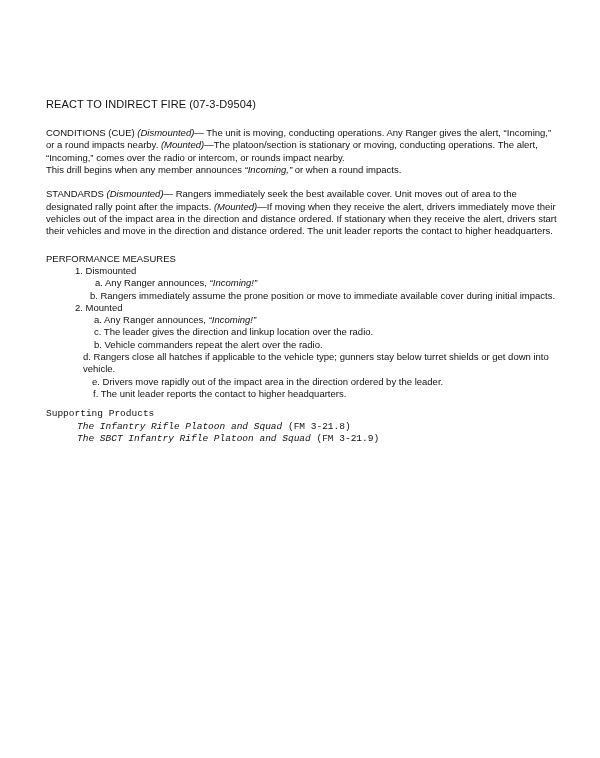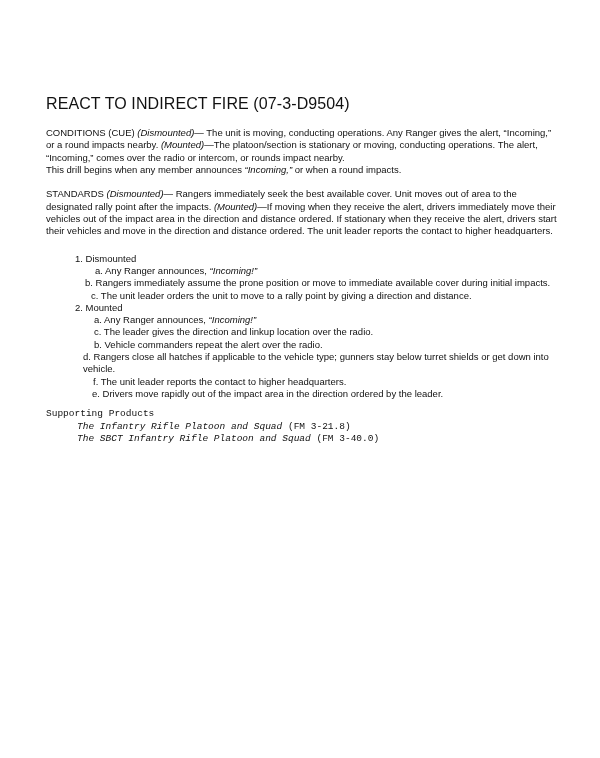--- a/index.html
+++ b/index.html
@@ -14,36 +14,36 @@
     background: #ffffff;
     box-sizing: border-box;
     padding: 97px 40px 0 46px;
     font-family: "Liberation Sans", "DejaVu Sans", sans-serif;
     font-size: 9.5px;
     line-height: 12.3px;
     color: #111111;
     overflow: hidden;
   }
   .doc-title {
-    font-size: 16px;
+    font-size: 11px;
     line-height: 14px;
     font-weight: 400;
     margin: 0 0 16px 0;
     letter-spacing: 0.1px;
   }
   .para { margin: 0; }
   .mt12 { margin-top: 12.3px; }
   .mt15 { margin-top: 15px; }
   .mt8  { margin-top: 8px; font-family: Liberation Mono, monospace; }
   .it { font-style: italic; margin-top: 39px; }
   .line { margin: 0; }
   
   .ind-group { padding-left: 29px; }
   .ind-49 { padding-left: 49px; }
-  .ind-39 { padding-left: 39px; }
+  .ind-39 { padding-left: 39px; text-align: center; }
   .ind-45 { padding-left: 45px; }
   .ind-48 { padding-left: 48px; }
   .ind-37 { padding-left: 37px; }
   .ind-46 { padding-left: 46px; }
   .ind-47 { padding-left: 47px; }
   .ind-prod { padding-left: 31px; }
 </style>
 </head>
 <body>
 
@@ -54,34 +54,34 @@
   <div class="para">
     <div class="line"><span>CONDITIONS (CUE) </span><span class="it">(Dismounted)</span><span>— The unit is moving, conducting operations. Any Ranger gives the alert, “Incoming,” or a round impacts nearby. </span><span class="it">(Mounted)</span><span>—The platoon/section is stationary or moving, conducting operations. The alert, “Incoming,” comes over the radio or intercom, or rounds impact nearby.</span></div>
     <div class="line"><span>This drill begins when any member announces </span><span class="it">“Incoming,”</span><span> or when a round impacts.</span></div>
   </div>
 
   <div class="para mt12">
     <div class="line"><span>STANDARDS </span><span class="it">(Dismounted)</span><span>— Rangers immediately seek the best available cover. Unit moves out of area to the designated rally point after the impacts. </span><span class="it">(Mounted)</span><span>—If moving when they receive the alert, drivers immediately move their vehicles out of the impact area in the direction and distance ordered. If stationary when they receive the alert, drivers start their vehicles and move in the direction and distance ordered. The unit leader reports the contact to higher headquarters.</span></div>
   </div>
 
   <div class="para mt15">
+    <div class="line">PERFORMANCE MEASURES</div>
 
     <div class="line ind-group">1. Dismounted</div>
     <div class="line ind-49"><span>a. Any Ranger announces, </span><span class="it">“Incoming!”</span></div>
     <div class="line ind-39"><span>b. Rangers immediately assume the prone position or move to immediate available cover during initial impacts.</span></div>
-    <div class="line ind-45"><span>c. The unit leader orders the unit to move to a rally point by giving a direction and distance.</span></div>
 
     <div class="line ind-group">2. Mounted</div>
     <div class="line ind-48"><span>a. Any Ranger announces, </span><span class="it">“Incoming!”</span></div>
     <div class="line ind-48"><span>c. The leader gives the direction and linkup location over the radio.</span></div>
     <div class="line ind-48"><span>b. Vehicle commanders repeat the alert over the radio.</span></div>
     <div class="line ind-37"><span>d. Rangers close all hatches if applicable to the vehicle type; gunners stay below turret shields or get down into vehicle.</span></div>
+    <div class="line ind-46"><span>e. Drivers move rapidly out of the impact area in the direction ordered by the leader.</span></div>
     <div class="line ind-47"><span>f. The unit leader reports the contact to higher headquarters.</span></div>
-    <div class="line ind-46"><span>e. Drivers move rapidly out of the impact area in the direction ordered by the leader.</span></div>
   </div>
 
   <div class="para mt8">
     <div class="line">Supporting Products</div>
     <div class="line ind-prod"><span class="it">The Infantry Rifle Platoon and Squad</span><span> (FM 3-21.8)</span></div>
-    <div class="line ind-prod"><span class="it">The SBCT Infantry Rifle Platoon and Squad</span><span> (FM 3-40.0)</span></div>
+    <div class="line ind-prod"><span class="it">The SBCT Infantry Rifle Platoon and Squad</span><span> (FM 3-21.9)</span></div>
   </div>
 
 </div>
 
 </body></html>

